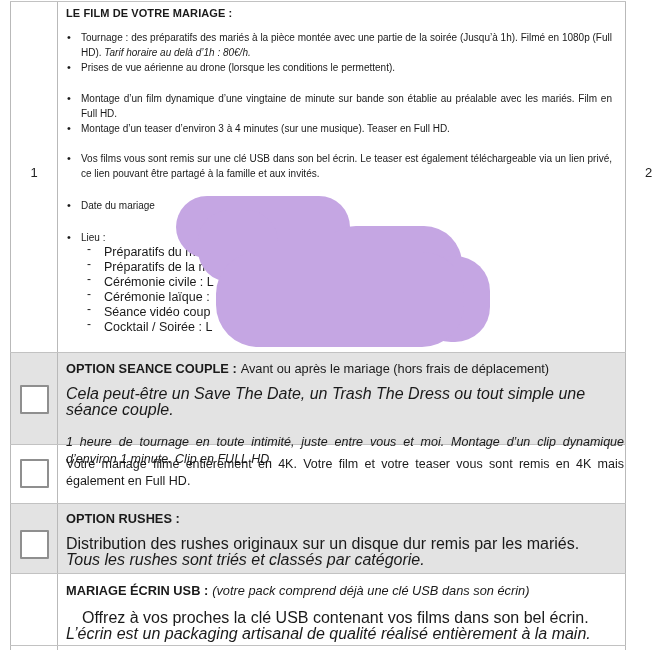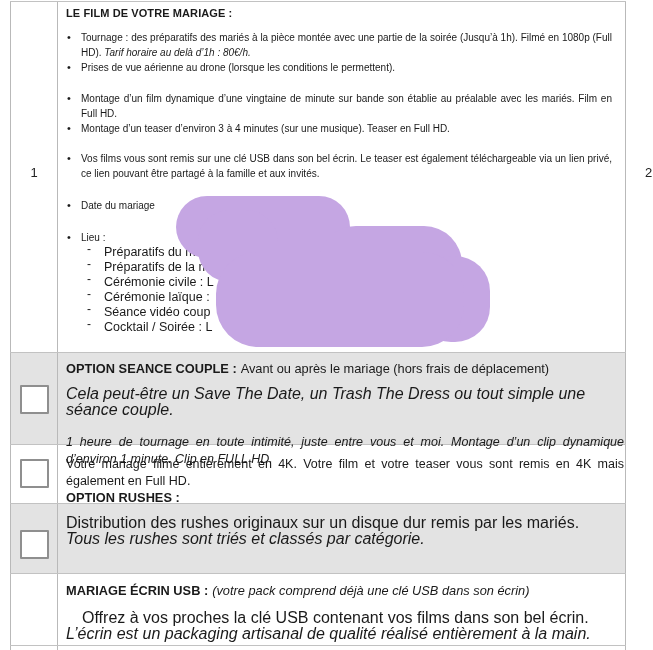--- a/index.html
+++ b/index.html
@@ -150,21 +150,21 @@
     <p class="opt-line it mt2">Cela peut-être un Save The Date, un Trash The Dress ou tout simple une séance couple.</p>
     <p class="opt-para it" style="margin-top:16px;">1 heure de tournage en toute intimité, juste entre vous et moi. Montage d’un clip dynamique d’environ 1 minute. Clip en FULL HD.</p>
   </div>
 
   <div class="checkbox" style="top:459px;"></div>
   <div class="opt" style="top:444px; height:59px; padding-top:6px;">
     <p class="opt-para mt">Votre mariage filmé entièrement en 4K. Votre film et votre teaser vous sont remis en 4K mais également en Full HD.</p>
   </div>
 
   <div class="checkbox" style="top:530px;"></div>
-  <div class="opt" style="top:482px; height:86px;">
+  <div class="opt" style="top:503px; height:86px;">
     <p class="opt-title"><b>OPTION RUSHES :</b></p>
     <p class="opt-line mt2">Distribution des rushes originaux sur un disque dur remis par les mariés.</p>
     <p class="opt-line it">Tous les rushes sont triés et classés par catégorie.</p>
   </div>
 
   <div class="opt" style="top:573px; height:72px; padding-top:10px;">
     <p class="opt-title"><b>MARIAGE ÉCRIN USB :</b><span class="opt-sub it">(votre pack comprend déjà une clé USB dans son écrin)</span></p>
     <p class="opt-line" style="margin-top:12px;margin-left:16px;">Offrez à vos proches la clé USB contenant vos films dans son bel écrin.</p>
     <p class="opt-line it">L’écrin est un packaging artisanal de qualité réalisé entièrement à la main.</p>
   </div>

